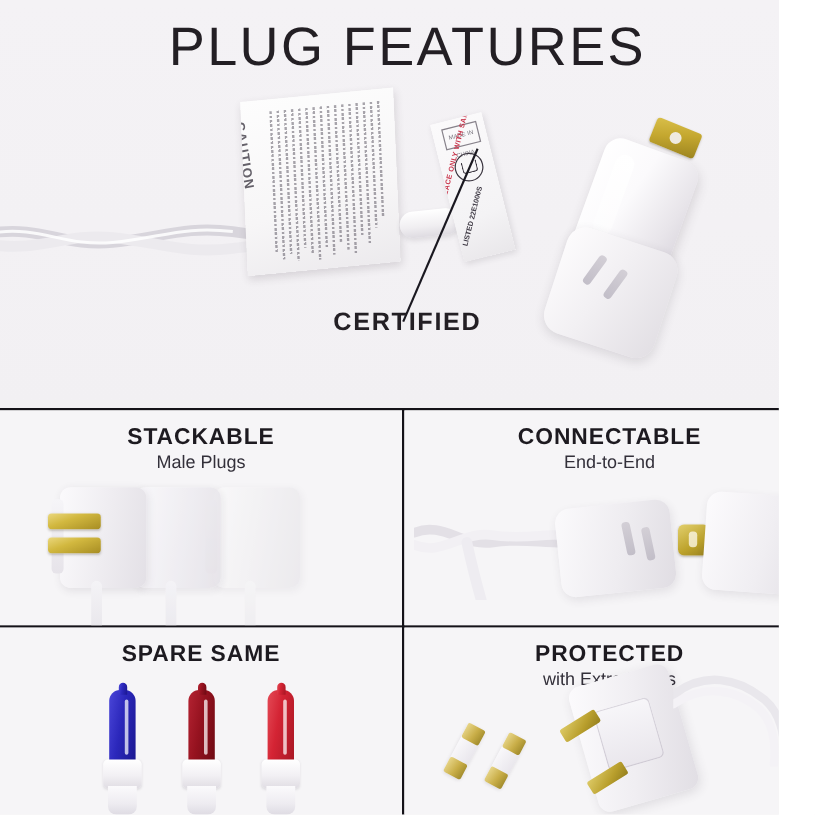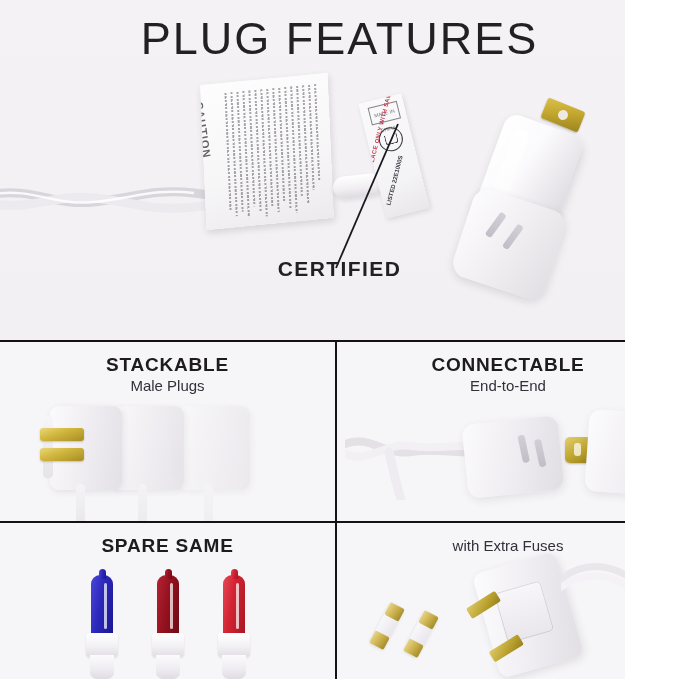--- a/index.html
+++ b/index.html
@@ -8,20 +8,21 @@
     background: #ffffff;
   }
   #page {
     position: relative;
     width: 625px;
     height: 679px;
     background: #f3f1f4;
     overflow: hidden;
     font-family: "Liberation Sans", sans-serif;
     color: #231f24;
+    padding-left: 24px;
   }
 
   
   .hero {
     position: absolute;
     left: 0; top: 0;
     width: 679px; height: 340px;
     background: linear-gradient(180deg,#f4f2f5 0%, #f3f1f4 55%, #f2f0f3 100%);
     overflow: hidden;
   }
@@ -546,20 +547,21 @@
       <div class="bulb" style="left:132px;">
         <div class="bulb-glass" style="background:linear-gradient(100deg,#e44a56,#d42434 40%,#a81623);"></div>
         <div class="bulb-base"></div>
           <div class="bulb-skirt"></div>
       </div>
     </div>
   </div>
 
   <div class="panel p-br">
     <div class="panel-head">
+      <div class="panel-title">PROTECTED</div>
       <div class="panel-sub">with Extra Fuses</div>
     </div>
     <div>
       <div class="fuse" style="left:42px; top:80px;">
         <div class="fuse-glass"></div>
         <div class="fuse-cap" style="top:0;"></div>
         <div class="fuse-cap" style="top:32px;"></div>
       </div>
       <div class="fuse" style="left:76px; top:88px;">
         <div class="fuse-glass"></div>

